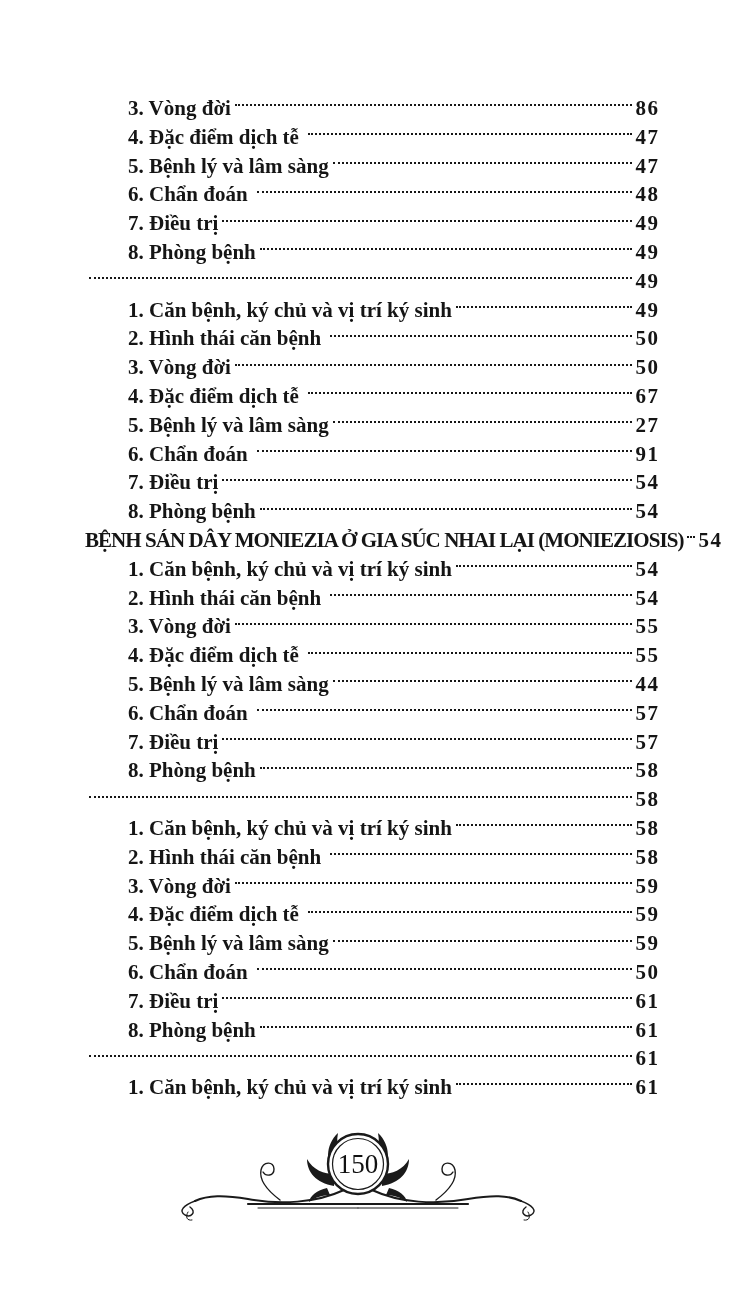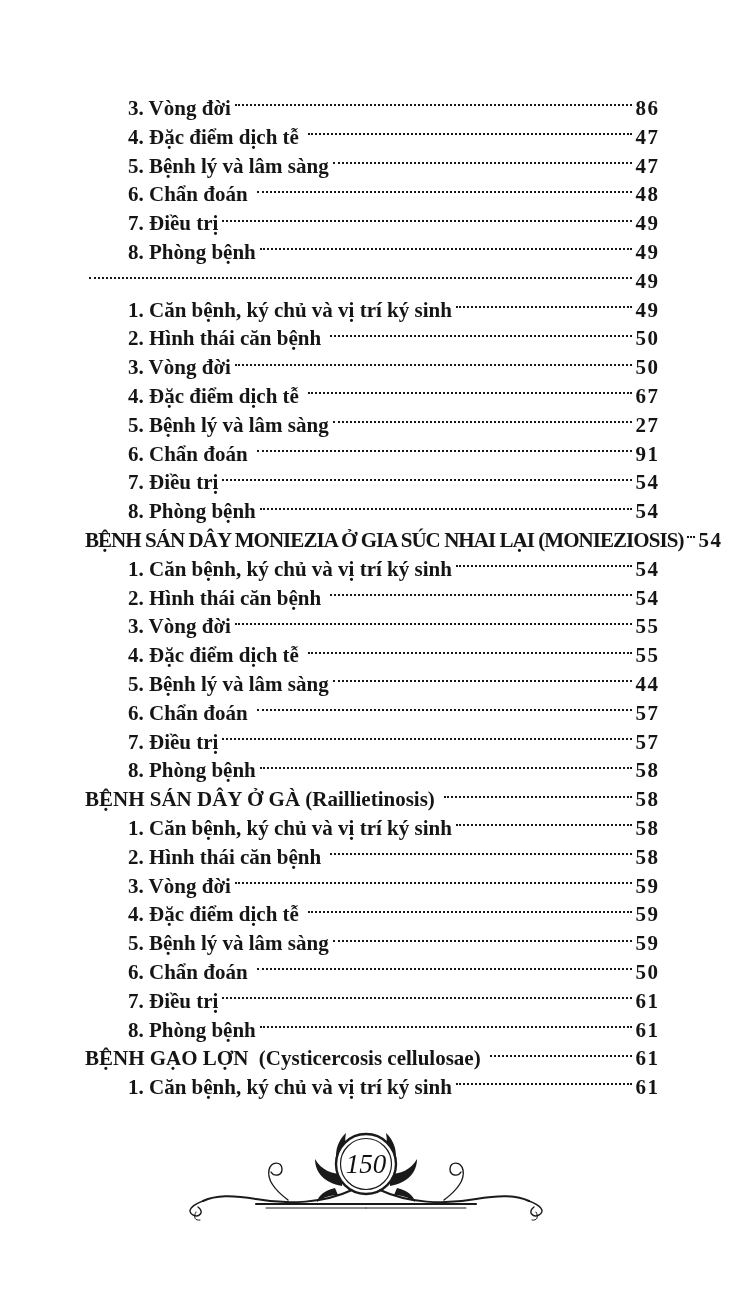--- a/index.html
+++ b/index.html
@@ -47,25 +47,24 @@
     margin: 0 3px 6px 4px;
     height: 0;
   }
   .toc-page {
     flex: 0 0 auto;
     letter-spacing: 1.6px;
     margin-right: -1.6px;
   }
   .footer-ornament {
     position: absolute;
-    left: 136px;
+    left: 128px;
     top: 1116px;
     width: 460px;
     height: 112px;
-    font-style: italic;
   }
   .footer-ornament svg {
     display: block;
     width: 100%;
     height: 100%;
   }
   .ornament-page-number {
     font-family: "Liberation Serif", "DejaVu Serif", serif;
     fill: #111111;
   }
@@ -187,21 +186,20 @@
       <span class="toc-title">7. Điều trị</span>
       <span class="toc-leader"></span>
       <span class="toc-page">57</span>
     </div>
     <div class="toc-row sub">
       <span class="toc-title">8. Phòng bệnh</span>
       <span class="toc-leader"></span>
       <span class="toc-page">58</span>
     </div>
     <div class="toc-row section">
-      <span class="toc-title">BỆNH SÁN DÂY Ở GÀ (Raillietinosis) </span>
       <span class="toc-leader"></span>
       <span class="toc-page">58</span>
     </div>
     <div class="toc-row sub">
       <span class="toc-title">1. Căn bệnh, ký chủ và vị trí ký sinh</span>
       <span class="toc-leader"></span>
       <span class="toc-page">58</span>
     </div>
     <div class="toc-row sub">
       <span class="toc-title">2. Hình thái căn bệnh </span>
@@ -232,21 +230,20 @@
       <span class="toc-title">7. Điều trị</span>
       <span class="toc-leader"></span>
       <span class="toc-page">61</span>
     </div>
     <div class="toc-row sub">
       <span class="toc-title">8. Phòng bệnh</span>
       <span class="toc-leader"></span>
       <span class="toc-page">61</span>
     </div>
     <div class="toc-row section">
-      <span class="toc-title">BỆNH GẠO LỢN  (Cysticercosis cellulosae) </span>
       <span class="toc-leader"></span>
       <span class="toc-page">61</span>
     </div>
     <div class="toc-row sub">
       <span class="toc-title">1. Căn bệnh, ký chủ và vị trí ký sinh</span>
       <span class="toc-leader"></span>
       <span class="toc-page">61</span>
     </div>
   </div>
 

